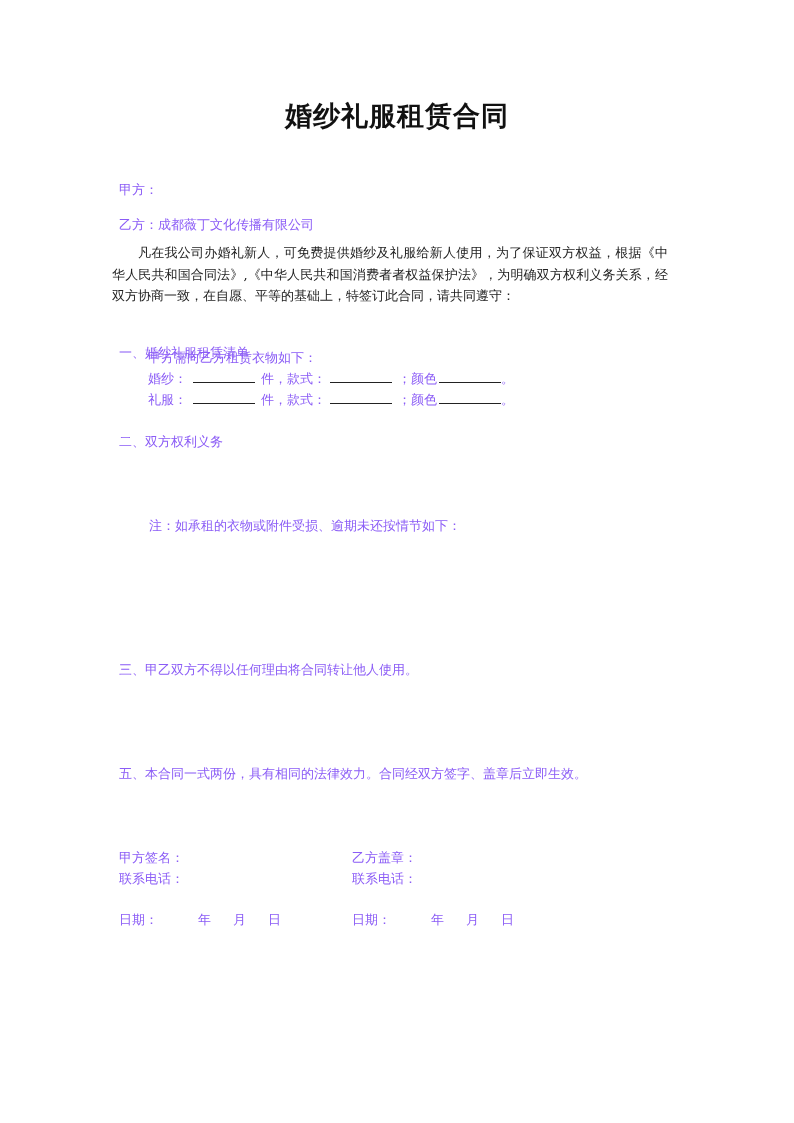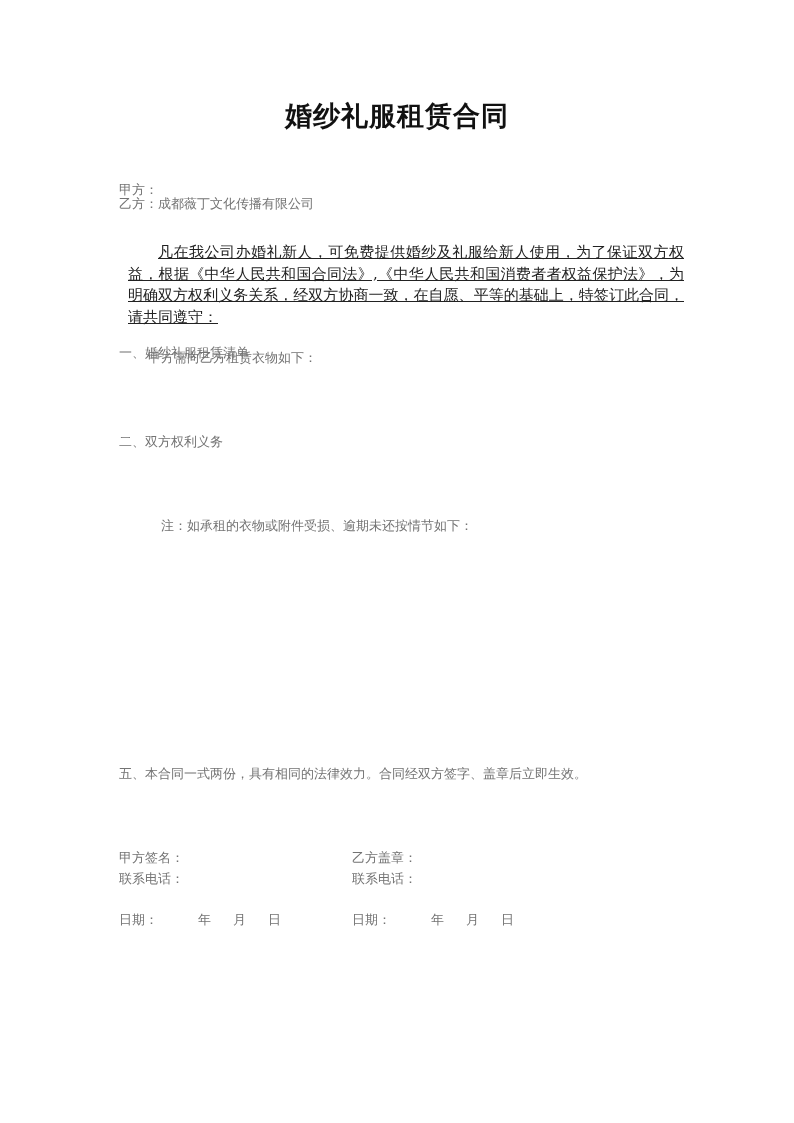--- a/index.html
+++ b/index.html
@@ -1,49 +1,56 @@
 <!DOCTYPE html>
 <html><head>
   <meta charset="utf-8">
   <style>
     html, body { margin: 0; padding: 0; background: #ffffff; }
     body { width: 794px; height: 1123px; position: relative; overflow: hidden;
       font-family: "DejaVu Serif", "Liberation Serif", serif; color: #1a1a1a; }
     .page { position: absolute; left: 0; top: 0; width: 794px; height: 929px; }
     .title { position: absolute; top: 98px; left: 0; width: 794px; text-align: center;
       font-size: 27px; font-weight: bold; letter-spacing: 1px; color: #111; }
-    .line { position: absolute; left: 119px; font-size: 13px; line-height: 21px; white-space: nowrap; color: #737373; }
-    .para { position: absolute; left: 128px; width: 556px; font-size: 15px; line-height: 21.6px;
-      text-align: justify; text-align-last: left; color: #222; text-decoration: underline; }
+    .line { position: absolute; left: 119px; font-size: 13px; line-height: 21px; white-space: nowrap; color: #8b5cf6; }
+    .para { position: absolute; left: 112px; width: 556px; font-size: 13px; line-height: 21.6px;
+      text-align: justify; text-align-last: left; color: #222; }
     .indent { text-indent: 2em; }
     .sub { left: 148px; }
     .blank { display: inline-block; border-bottom: 1px solid #222; height: 12px; vertical-align: baseline; }
     .b1 { width: 62px; margin: 0 6px; }
     .b2 { width: 62px; margin: 0 6px 0 4px; }
     .b3 { width: 62px; margin-left: 2px; }
     .col2 { left: 352px; }
     .gap { display: inline-block; }
   </style>
 </head>
 <body>
 
 <div class="page">
   <div class="title">婚纱礼服租赁合同</div>
 
   <div class="line" style="top:179px;">甲方：</div>
-  <div class="line" style="top:193px;"><span>乙方：</span><span>成都薇丁文化传播有限公司</span></div>
+  <div class="line" style="top:214px;"><span>乙方：</span><span>成都薇丁文化传播有限公司</span></div>
 
   <div class="para indent" style="top:242px;">凡在我公司办婚礼新人，可免费提供婚纱及礼服给新人使用，为了保证双方权益，根据《中华人民共和国合同法》,《中华人民共和国消费者者权益保护法》，为明确双方权利义务关系，经双方协商一致，在自愿、平等的基础上，特签订此合同，请共同遵守：</div>
 
   <div class="line" style="top:342px;">一、婚纱礼服租赁清单</div>
   <div class="line sub" style="top:347px;">甲方需向乙方租赁衣物如下：</div>
+  <div class="line sub" style="top:368px;">
+    <span>婚纱：</span><span class="blank b1"></span><span>件，款式：</span><span class="blank b2"></span><span>；颜色</span><span class="blank b3"></span><span>。</span>
+  </div>
+  <div class="line sub" style="top:389px;">
+    <span>礼服：</span><span class="blank b1"></span><span>件，款式：</span><span class="blank b2"></span><span>；颜色</span><span class="blank b3"></span><span>。</span>
+  </div>
 
   <div class="line" style="top:431px;">二、双方权利义务</div>
-  <div class="line" style="top:515px; left:148px; text-indent:1em;text-align:right;">注：如承租的衣物或附件受损、逾期未还按情节如下：</div>
+  <div class="line" style="top:515px; left:136px; text-indent:1em;text-align:right;">注：如承租的衣物或附件受损、逾期未还按情节如下：</div>
 
+  <div class="line" style="top:659px;">三、甲乙双方不得以任何理由将合同转让他人使用。</div>
   <div class="line" style="top:763px;">五、本合同一式两份，具有相同的法律效力。合同经双方签字、盖章后立即生效。</div>
 
   <div class="line" style="top:847px;">甲方签名：</div>
   <div class="line col2" style="top:847px;">乙方盖章：</div>
   <div class="line" style="top:868px;">联系电话：</div>
   <div class="line col2" style="top:868px;">联系电话：</div>
 
   <div class="line" style="top:909px;">
     <span>日期：</span><span class="gap" style="width:40px;"></span><span>年</span><span class="gap" style="width:22px;"></span><span>月</span><span class="gap" style="width:22px;"></span><span>日</span>
   </div>

